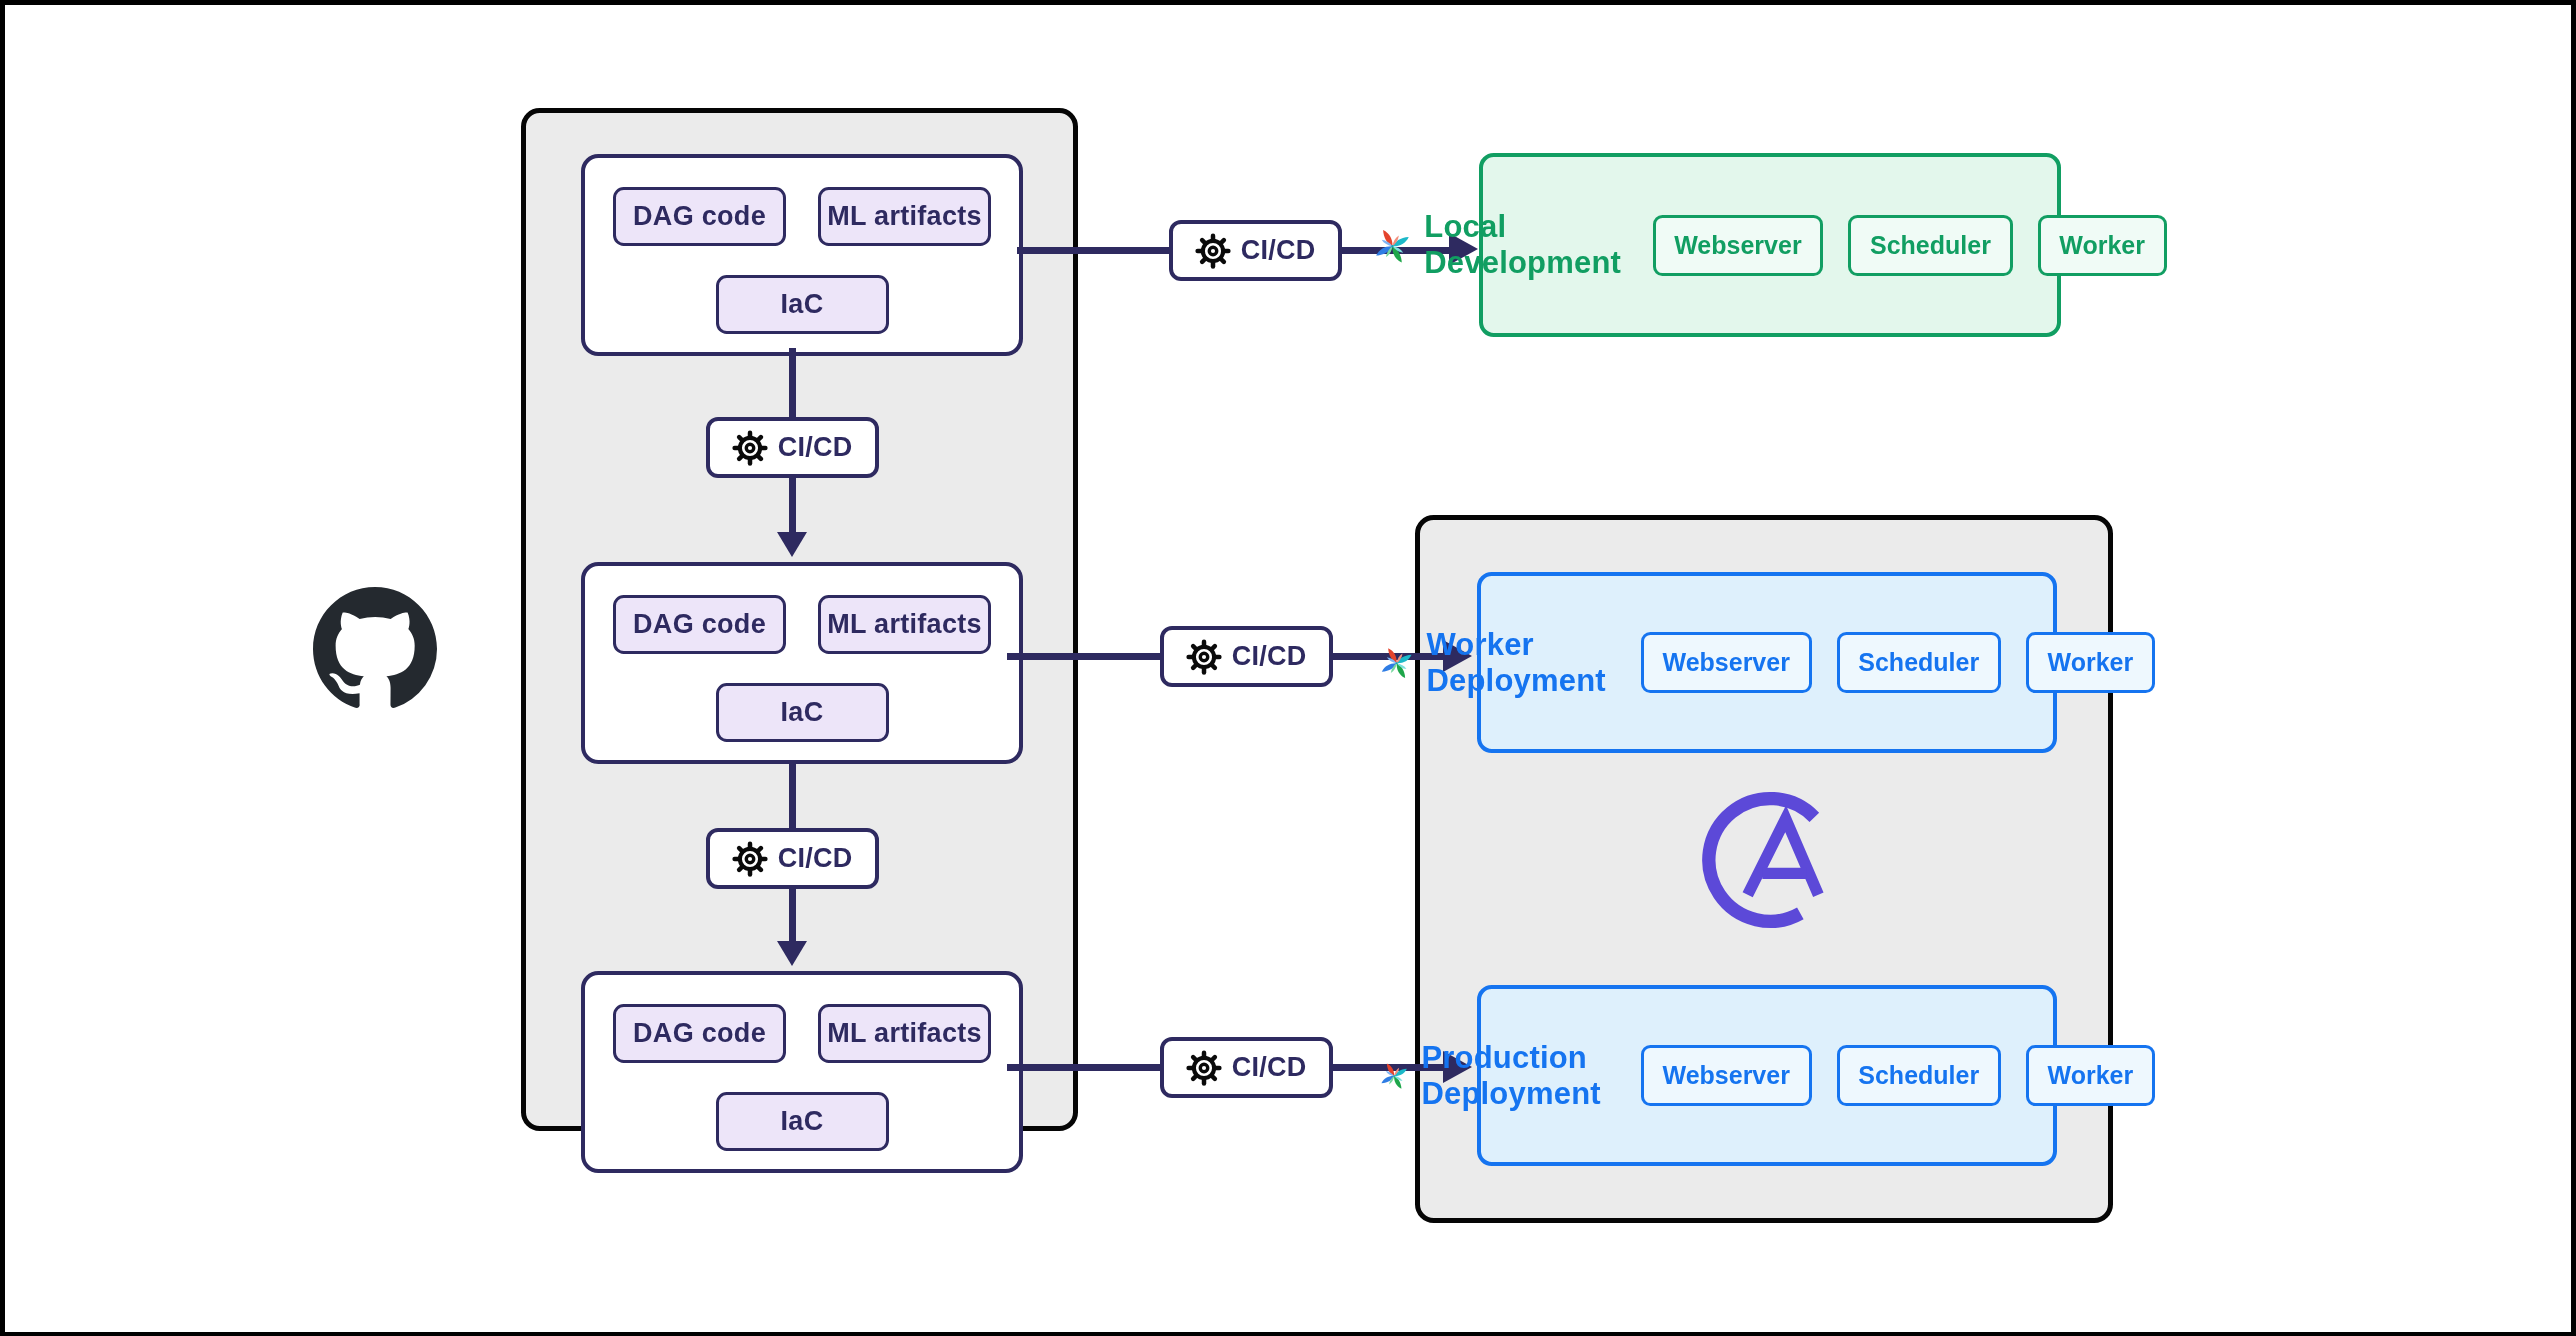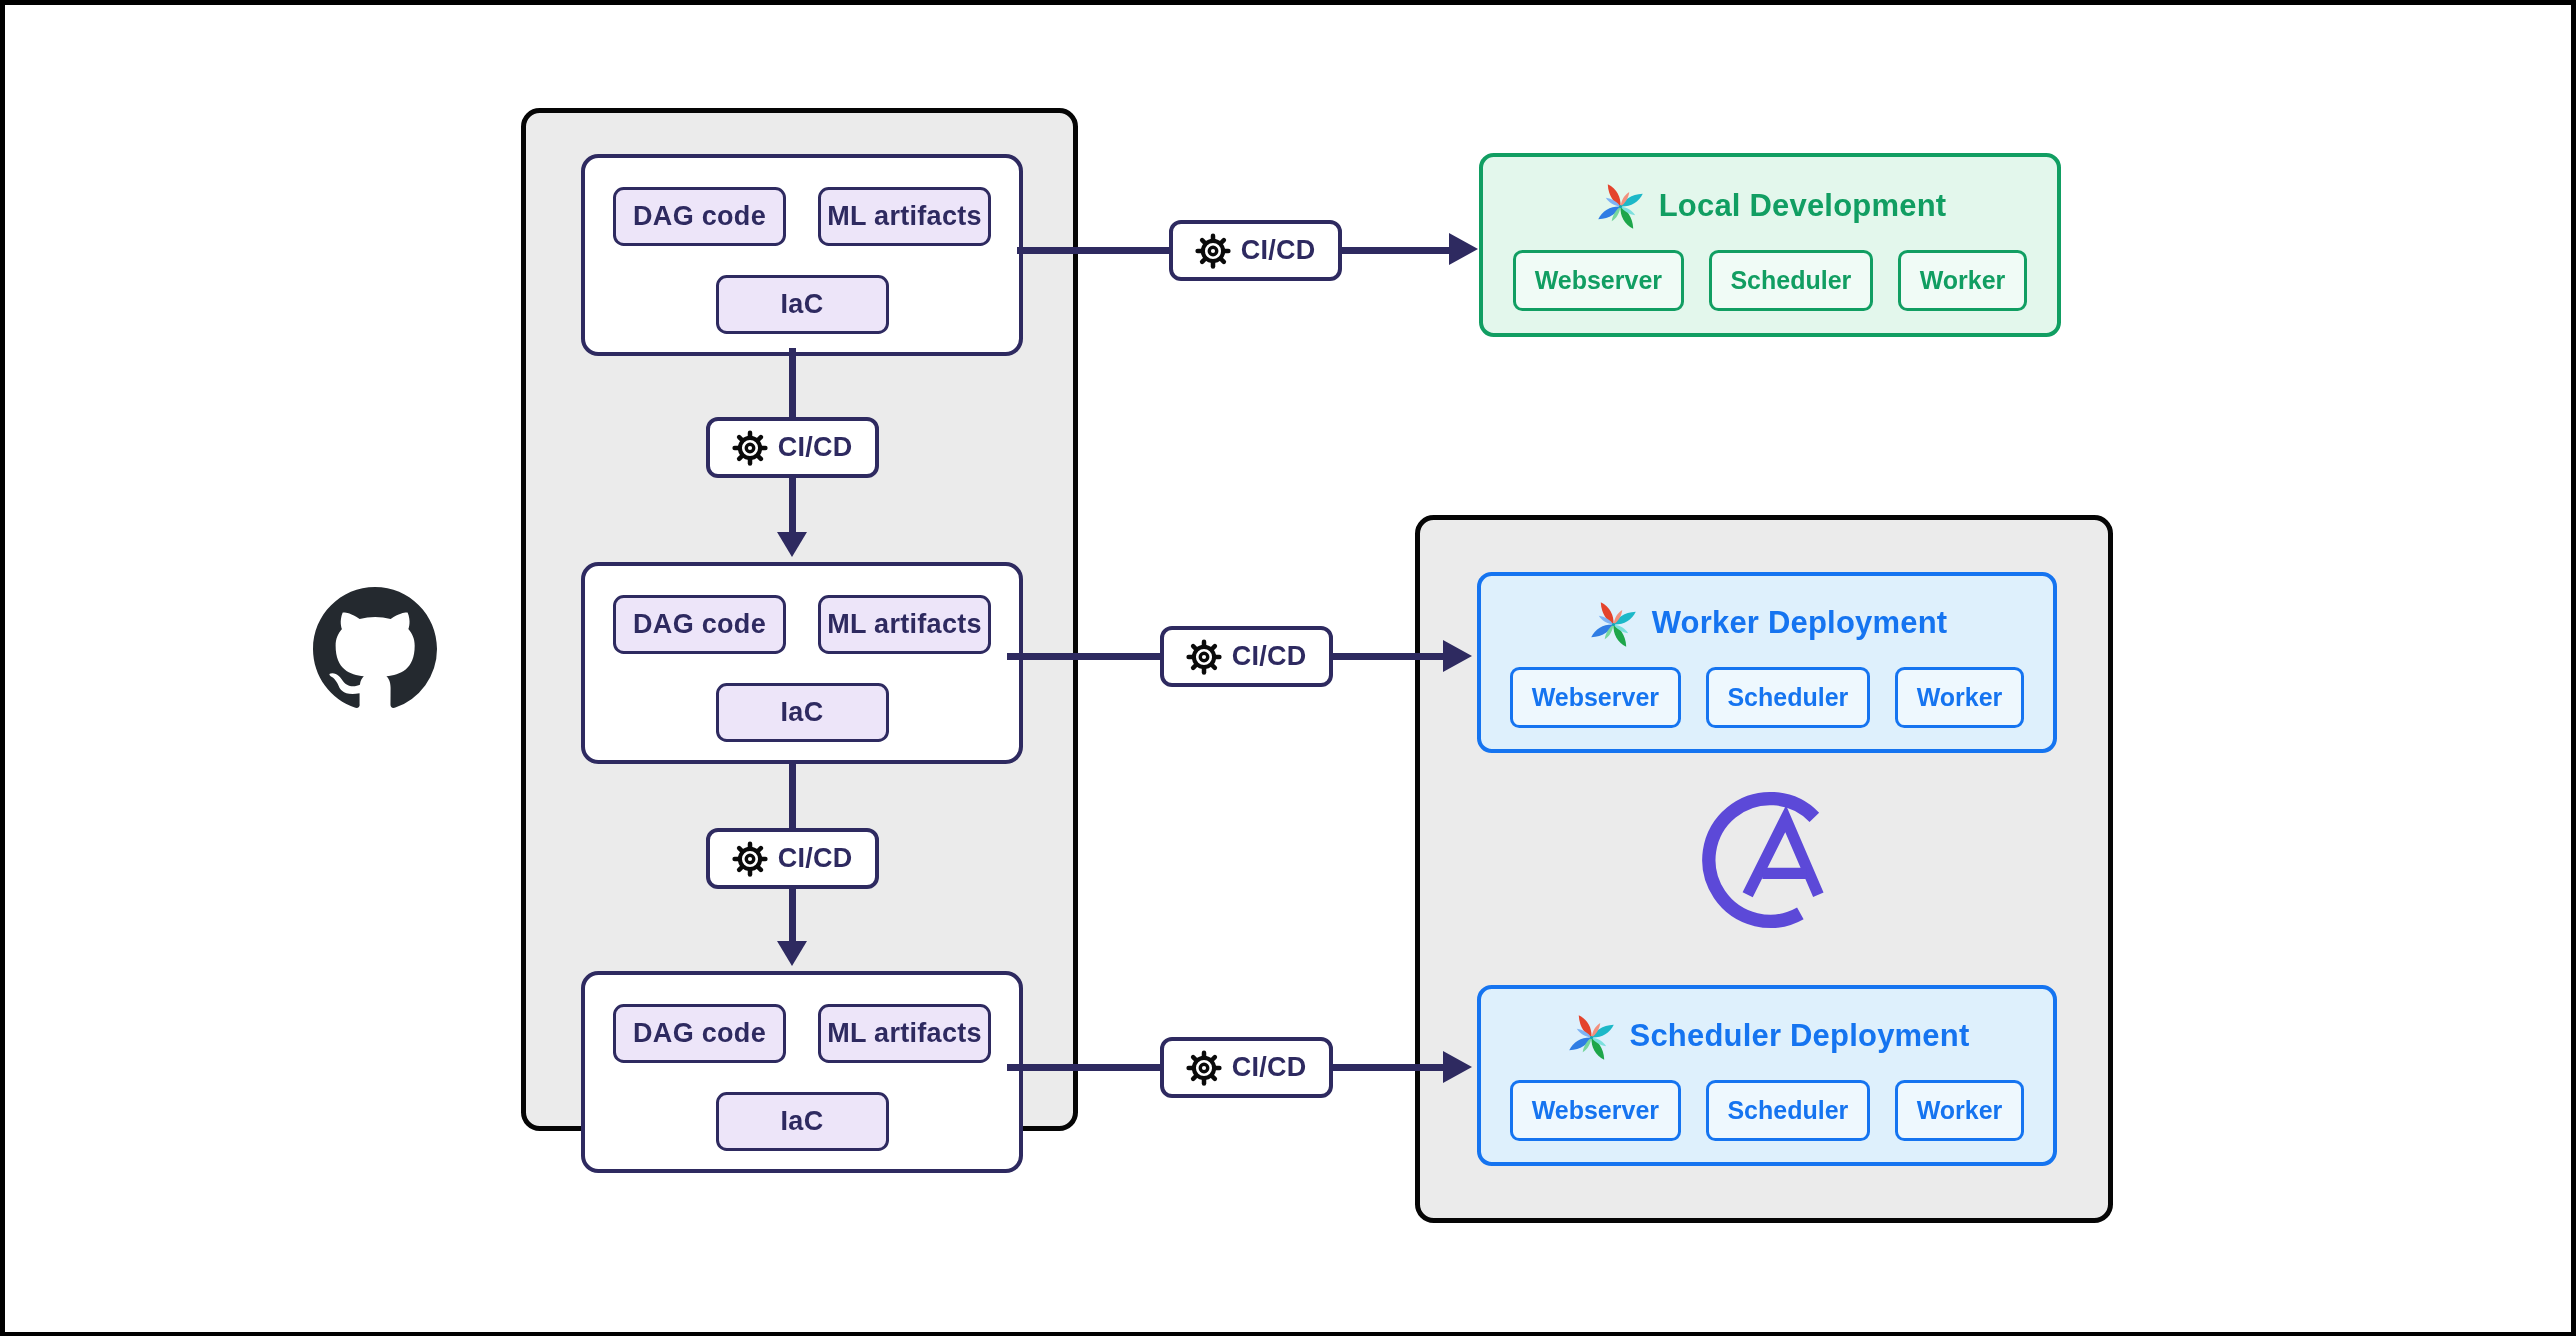--- a/index.html
+++ b/index.html
@@ -42,21 +42,21 @@
   
   .badge{
     position:absolute;width:173px;height:61px;box-sizing:border-box;z-index:3;
     background:#ffffff;border:4px solid #2e2a60;border-radius:12px;
     display:flex;align-items:center;justify-content:center;gap:9.3px;
   }
   .badge-label{color:#2e2a60;font-size:27px;letter-spacing:0.3px;}
   
   .env-box{
     position:absolute;box-sizing:border-box;border-radius:14.7px;z-index:3;
-    display:flex;flex-direction:column;align-items:center;justify-content:center;
+    display:flex;align-items:center;justify-content:center;
     gap:17.3px;padding:13px 0;
   }
   .env-box.green{background:#e3f7ec;border:4.7px solid #119e62;}
   .env-box.blue{background:#def0fc;border:4.7px solid #1574f0;}
   .env-header{display:flex;align-items:center;gap:12px;}
   .env-title{font-size:31px;letter-spacing:0.2px;}
   .green .env-title{color:#119e62;}
   .blue .env-title{color:#1574f0;}
   .svc-row{display:flex;gap:25px;align-items:center;}
   .svc-chip{
@@ -275,21 +275,21 @@
             <path d="M50 52 C38 46 27 32 26 10 C43 18 51 34 50 52 Z" fill="#1cb8c8" transform="rotate(90 50 52)"></path>
             <path d="M50 52 C38 46 27 32 26 10 C43 18 51 34 50 52 Z" fill="#1ea64a" transform="rotate(180 50 52)"></path>
             <path d="M50 52 C38 46 27 32 26 10 C43 18 51 34 50 52 Z" fill="#2f7de4" transform="rotate(270 50 52)"></path>
             <path d="M50 52 C44 42 42 30 46 20 C52 30 53 42 50 52 Z" fill="#f2907e" transform="rotate(38 50 52)"></path>
             <path d="M50 52 C44 42 42 30 46 20 C52 30 53 42 50 52 Z" fill="#7ce0de" transform="rotate(128 50 52)"></path>
             <path d="M50 52 C44 42 42 30 46 20 C52 30 53 42 50 52 Z" fill="#77d79e" transform="rotate(218 50 52)"></path>
             <path d="M50 52 C44 42 42 30 46 20 C52 30 53 42 50 52 Z" fill="#7eb3f4" transform="rotate(308 50 52)"></path>
             <circle cx="50" cy="52" r="3" fill="#0ea7b5"></circle>
           </g>
         </svg>
-        <span class="env-title">Scheduler Deployment</span>
+        <span class="env-title">Production Deployment</span>
       </div>
       <div class="svc-row">
         <div class="svc-chip">Webserver</div>
         <div class="svc-chip">Scheduler</div>
         <div class="svc-chip">Worker</div>
       </div>
     </div>
   </div>
 
 </div>

